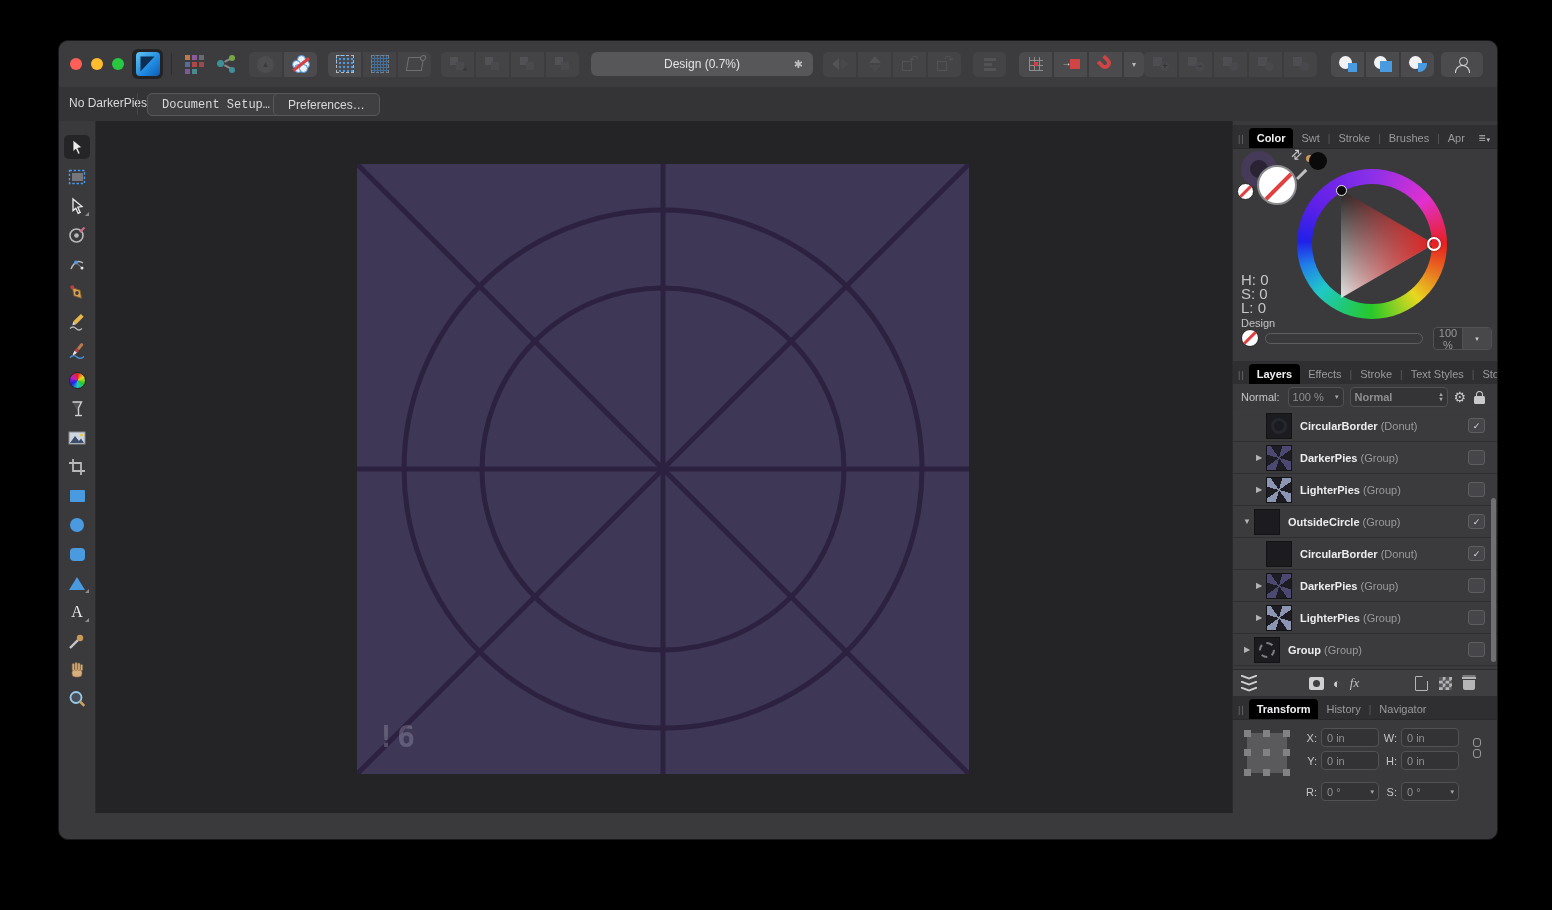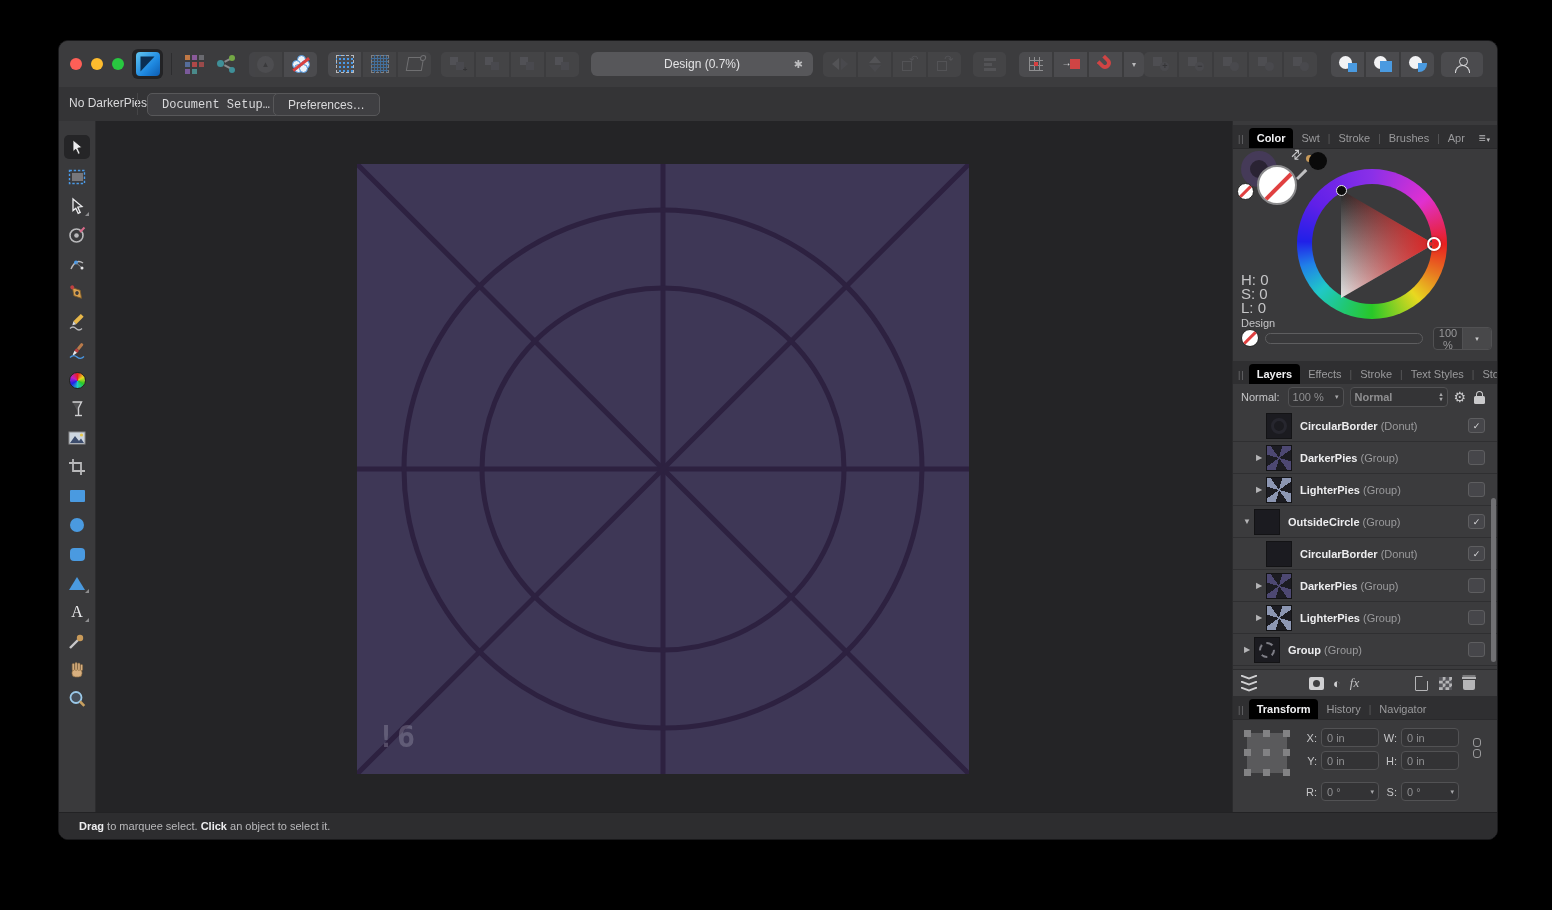--- a/index.html
+++ b/index.html
@@ -764,22 +764,15 @@
         <div class="tf-field" style="left:148px;top:661px;">
           <span class="lb">S:</span>
           <span class="tf-box wdd">
               <span>0 °</span>
               <span class="car">▾</span>
             </span>
         </div>
       </div>
     </div>
 
-    <div class="statusbar">
-      <span class="lead"></span>
-      <span class="seg bold">Drag</span>
-      <span class="seg"> to marquee select. </span>
-      <span class="seg bold">Click</span>
-      <span class="seg"> an object to select it.</span>
-    </div>
 
   </div>
 </div>
 
 </body></html>

